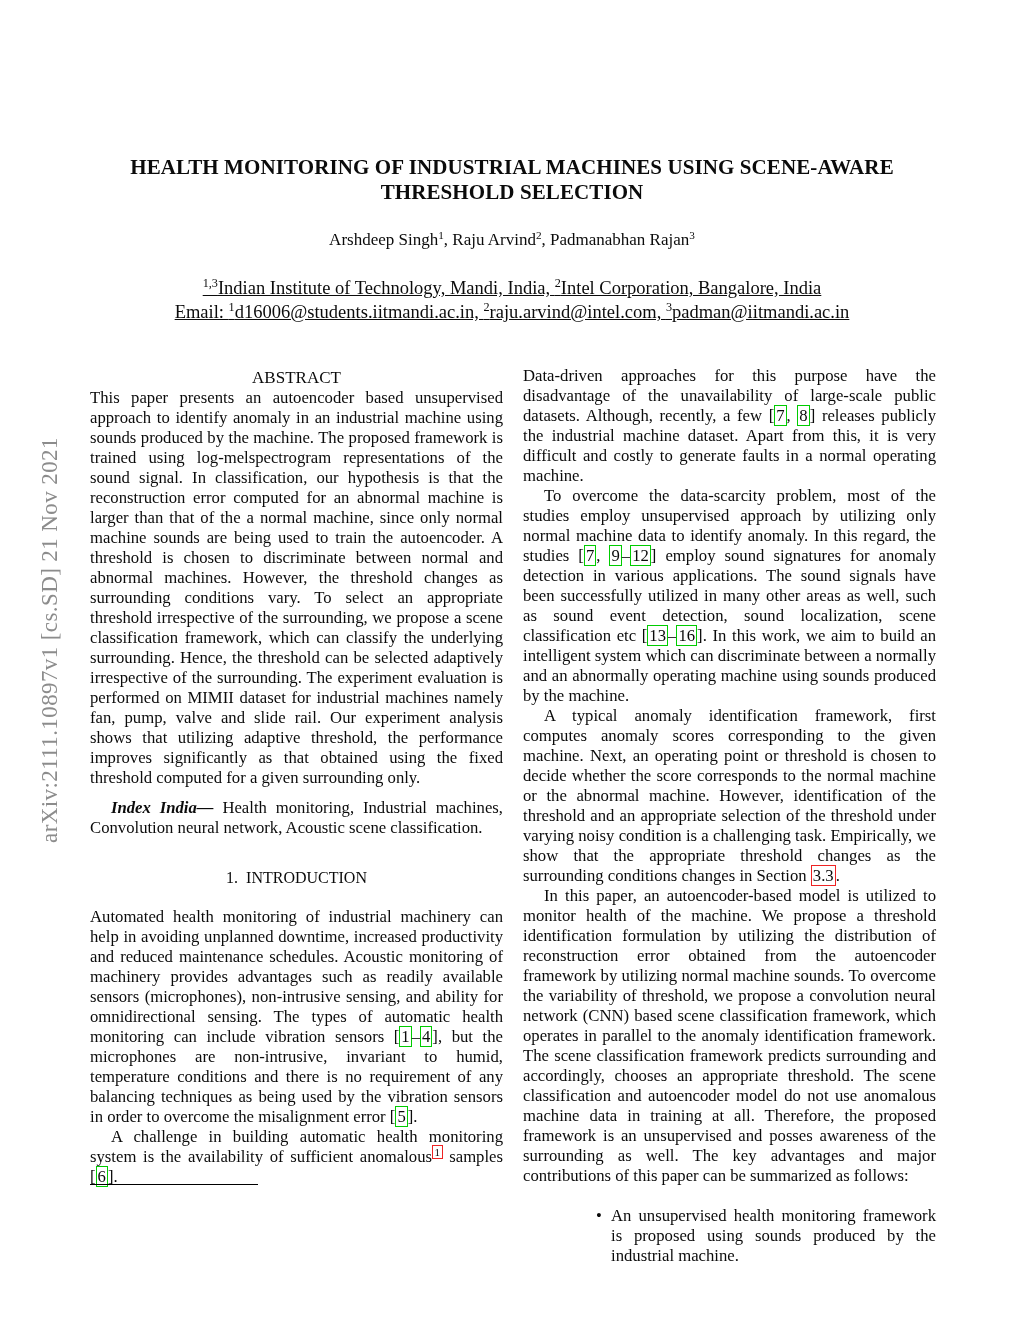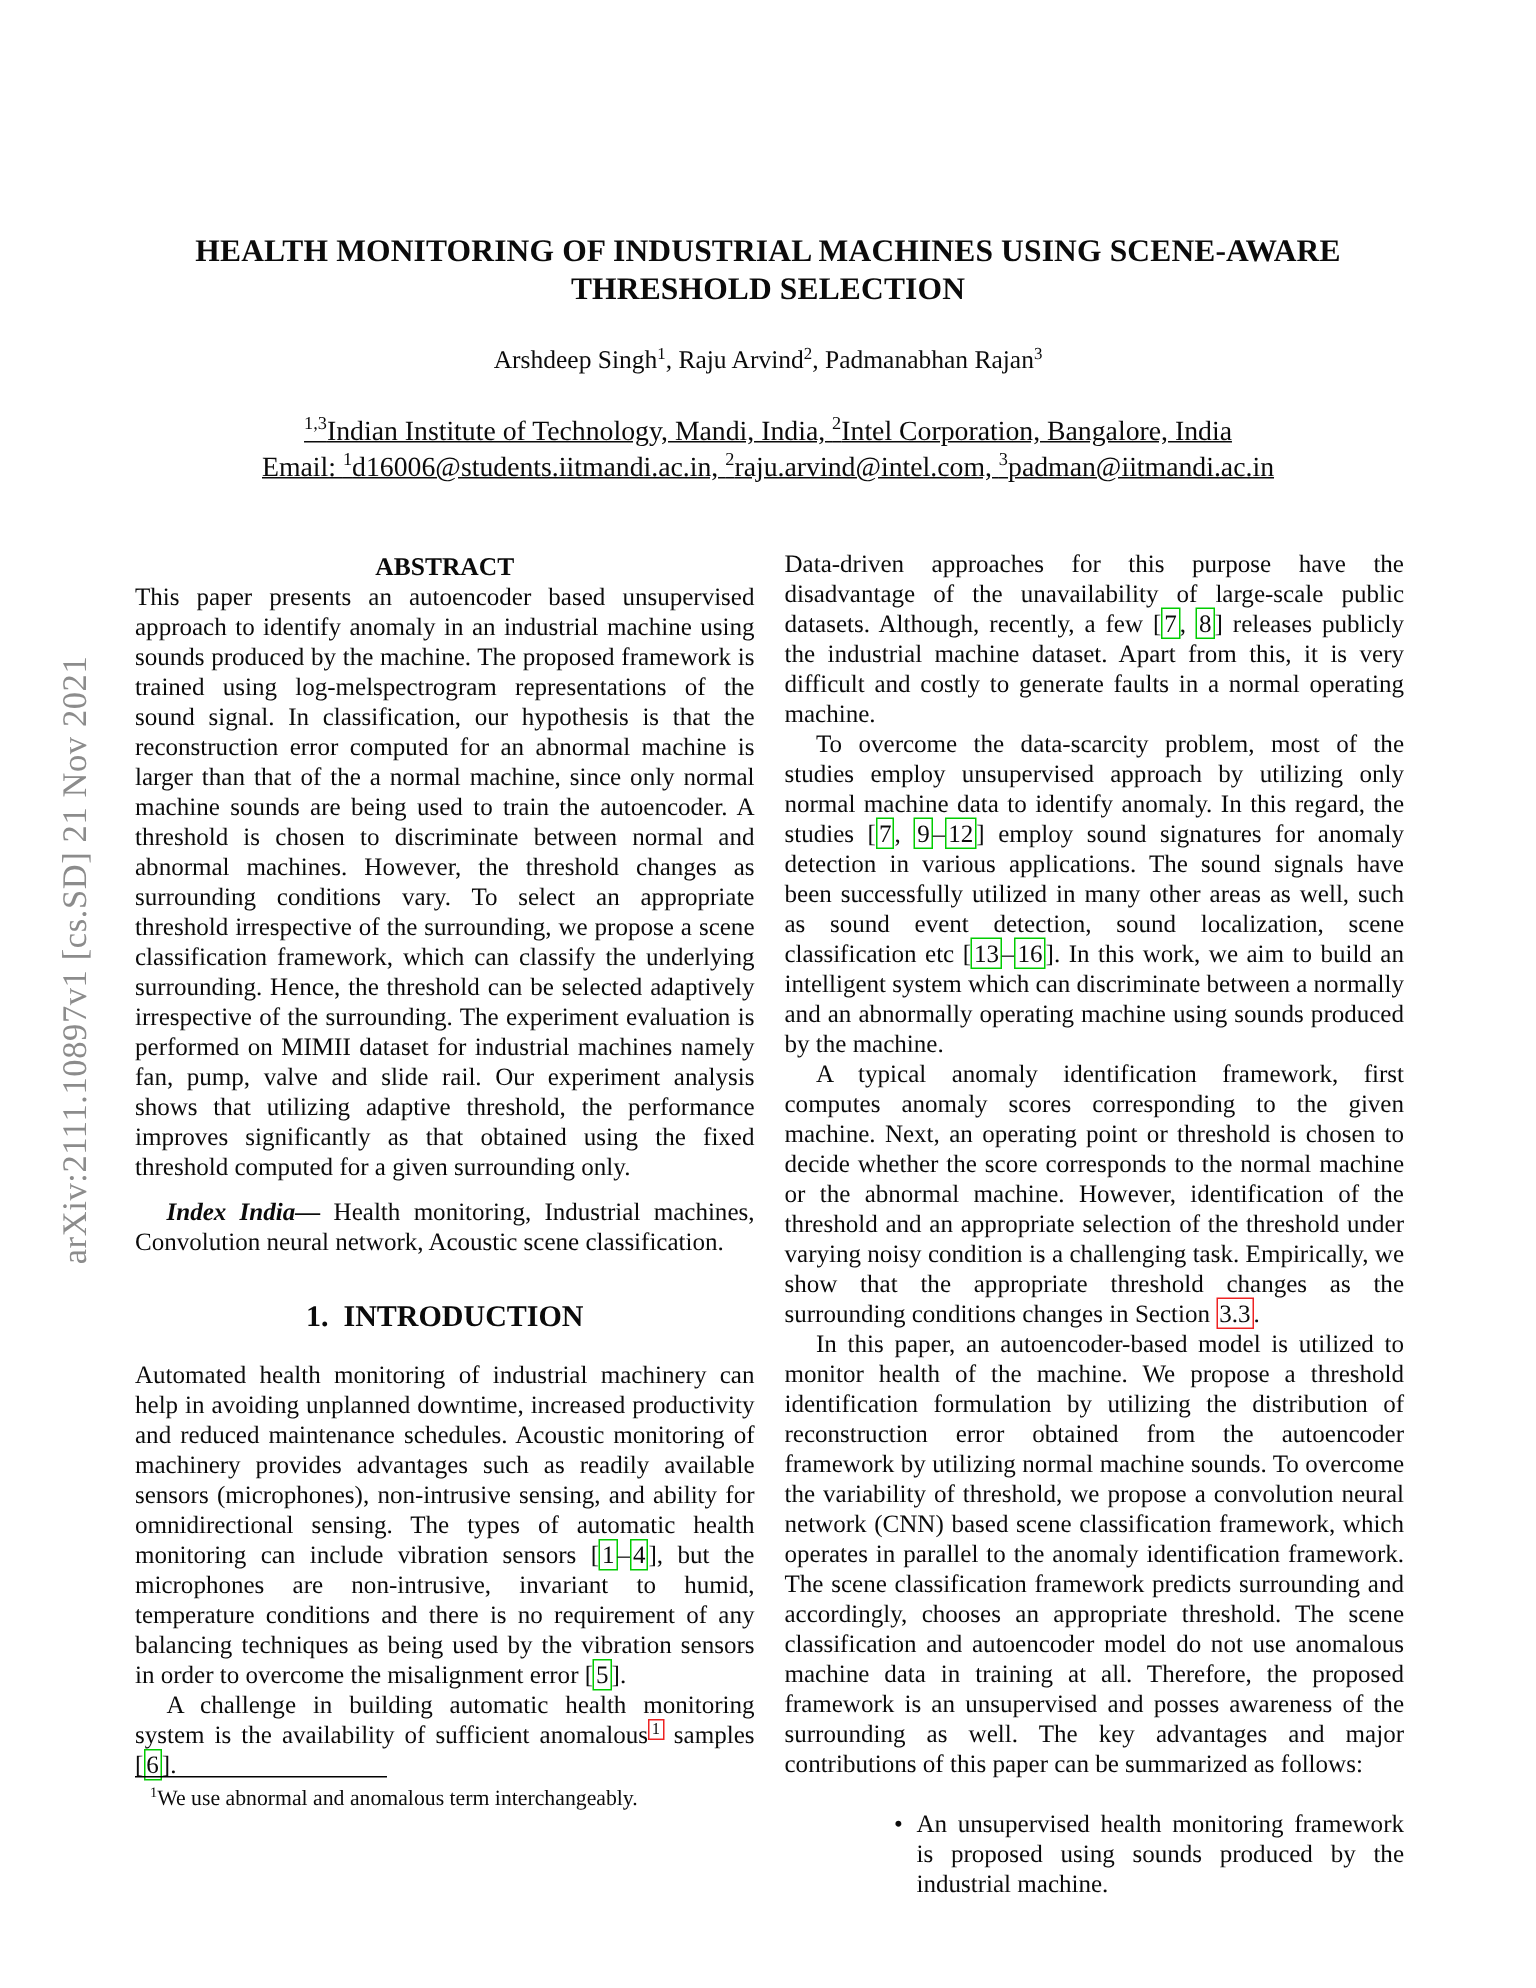--- a/index.html
+++ b/index.html
@@ -65,31 +65,31 @@
     text-align: justify;
   }
   .col-left  { left: 90px;  top: 368px; }
   .col-right { left: 523px; top: 366px; }
 
   .col p { margin: 0; }
   p.indent { text-indent: 21px; }
 
   .abs-heading {
     text-align: center;
-    font-weight: bold;
+    font-weight: normal;
     font-size: 17px;
     margin: 0 0 14px 0;
   }
   .index-terms { margin-top: 10px !important; text-indent: 21px; }
   .bi { font-weight: bold; font-style: italic; }
 
   .sec-heading {
     text-align: center;
-    font-weight: bold;
-    font-size: 20px;
+    font-weight: normal;
+    font-size: 16px;
     margin: 30px 0 19px 0 !important;
     white-space: pre;
   }
 
   sup {
     font-size: 66%;
     line-height: 0;
     vertical-align: baseline;
     position: relative;
     top: -0.55em;
@@ -168,16 +168,15 @@
     <p class="indent">To overcome the data-scarcity problem, most of the studies employ unsupervised approach by utilizing only normal machine data to identify anomaly.  In this regard, the studies [<span class="refbox">7</span>, <span class="refbox">9</span>–<span class="refbox">12</span>] employ sound signatures for anomaly detection in various applications. The sound signals have been successfully utilized in many other areas as well, such as sound event detection, sound localization, scene classification etc [<span class="refbox">13</span>–<span class="refbox">16</span>]. In this work, we aim to build an intelligent system which can discriminate between a normally and an abnormally operating machine using sounds produced by the machine.</p>
     <p class="indent">A typical anomaly identification framework, first computes anomaly scores corresponding to the given machine. Next, an operating point or threshold is chosen to decide whether the score corresponds to the normal machine or the abnormal machine.  However, identification of the threshold and an appropriate selection of the threshold under varying noisy condition is a challenging task.  Empirically, we show that the appropriate threshold changes as the surrounding conditions changes in Section <span class="secbox">3.3</span>.</p>
     <p class="indent">In this paper, an autoencoder-based model is utilized to monitor health of the machine. We propose a threshold identification formulation by utilizing the distribution of reconstruction error obtained from the autoencoder framework by utilizing normal machine sounds. To overcome the variability of threshold, we propose a convolution neural network (CNN) based scene classification framework, which operates in parallel to the anomaly identification framework. The scene classification framework predicts surrounding and accordingly, chooses an appropriate threshold.  The scene classification and autoencoder model do not use anomalous machine data in training at all. Therefore, the proposed framework is an unsupervised and posses awareness of the surrounding as well. The key advantages and major contributions of this paper can be summarized as follows:</p>
     <ul class="bullet-list">
       <li>An unsupervised health monitoring framework is proposed using sounds produced by the industrial machine.</li>
     </ul>
   </div>
 
   <div class="footnote">
     <hr class="footnote-rule">
-    <div class="footnote-text"><sup>1</sup>We use abnormal and anomalous term interchangeably.</div>
   </div>
 
 </div>
 
 </body></html>

